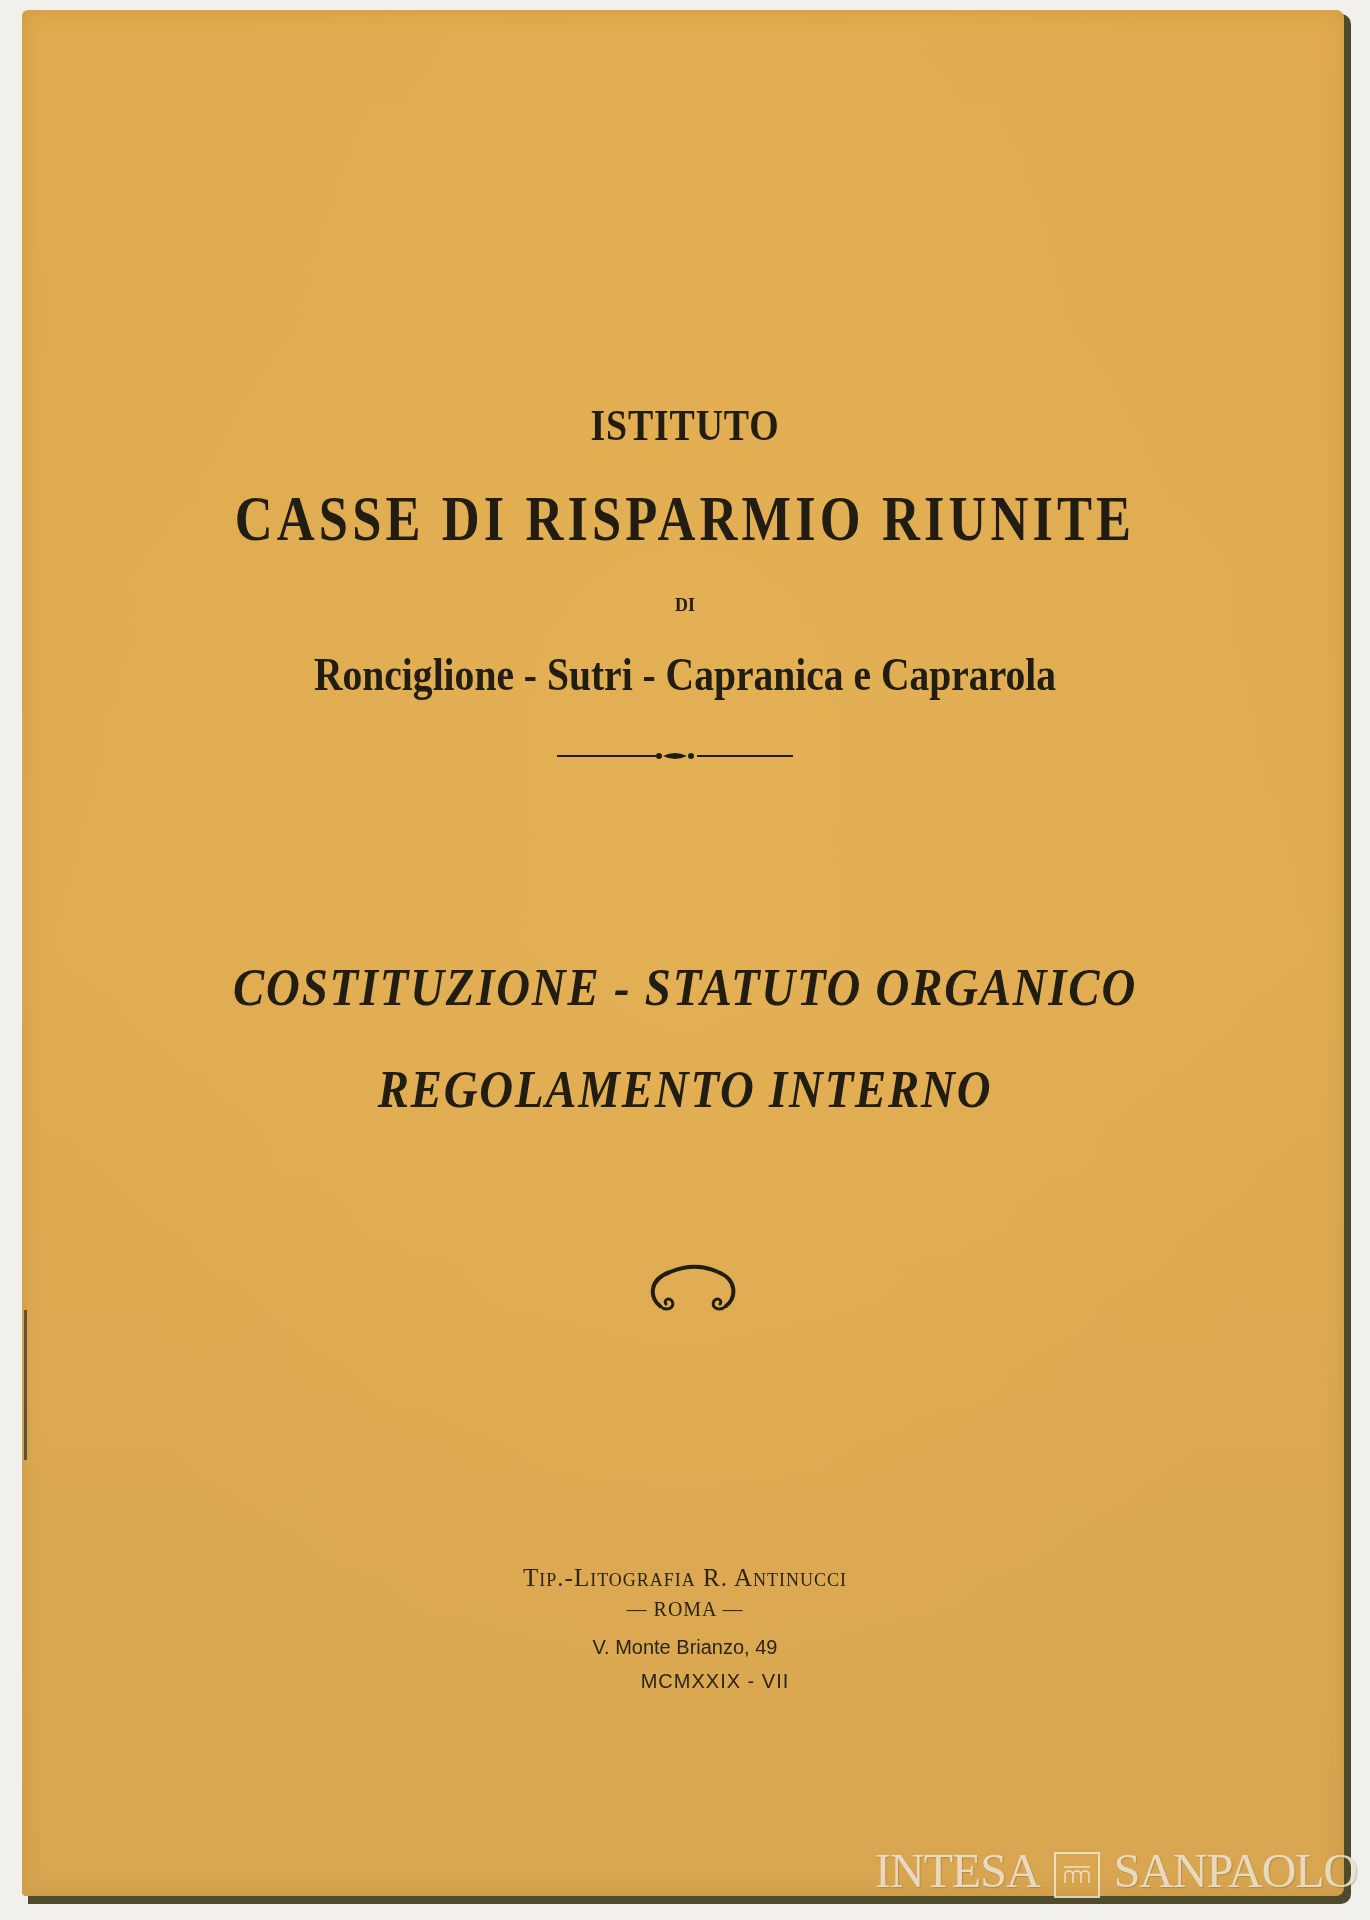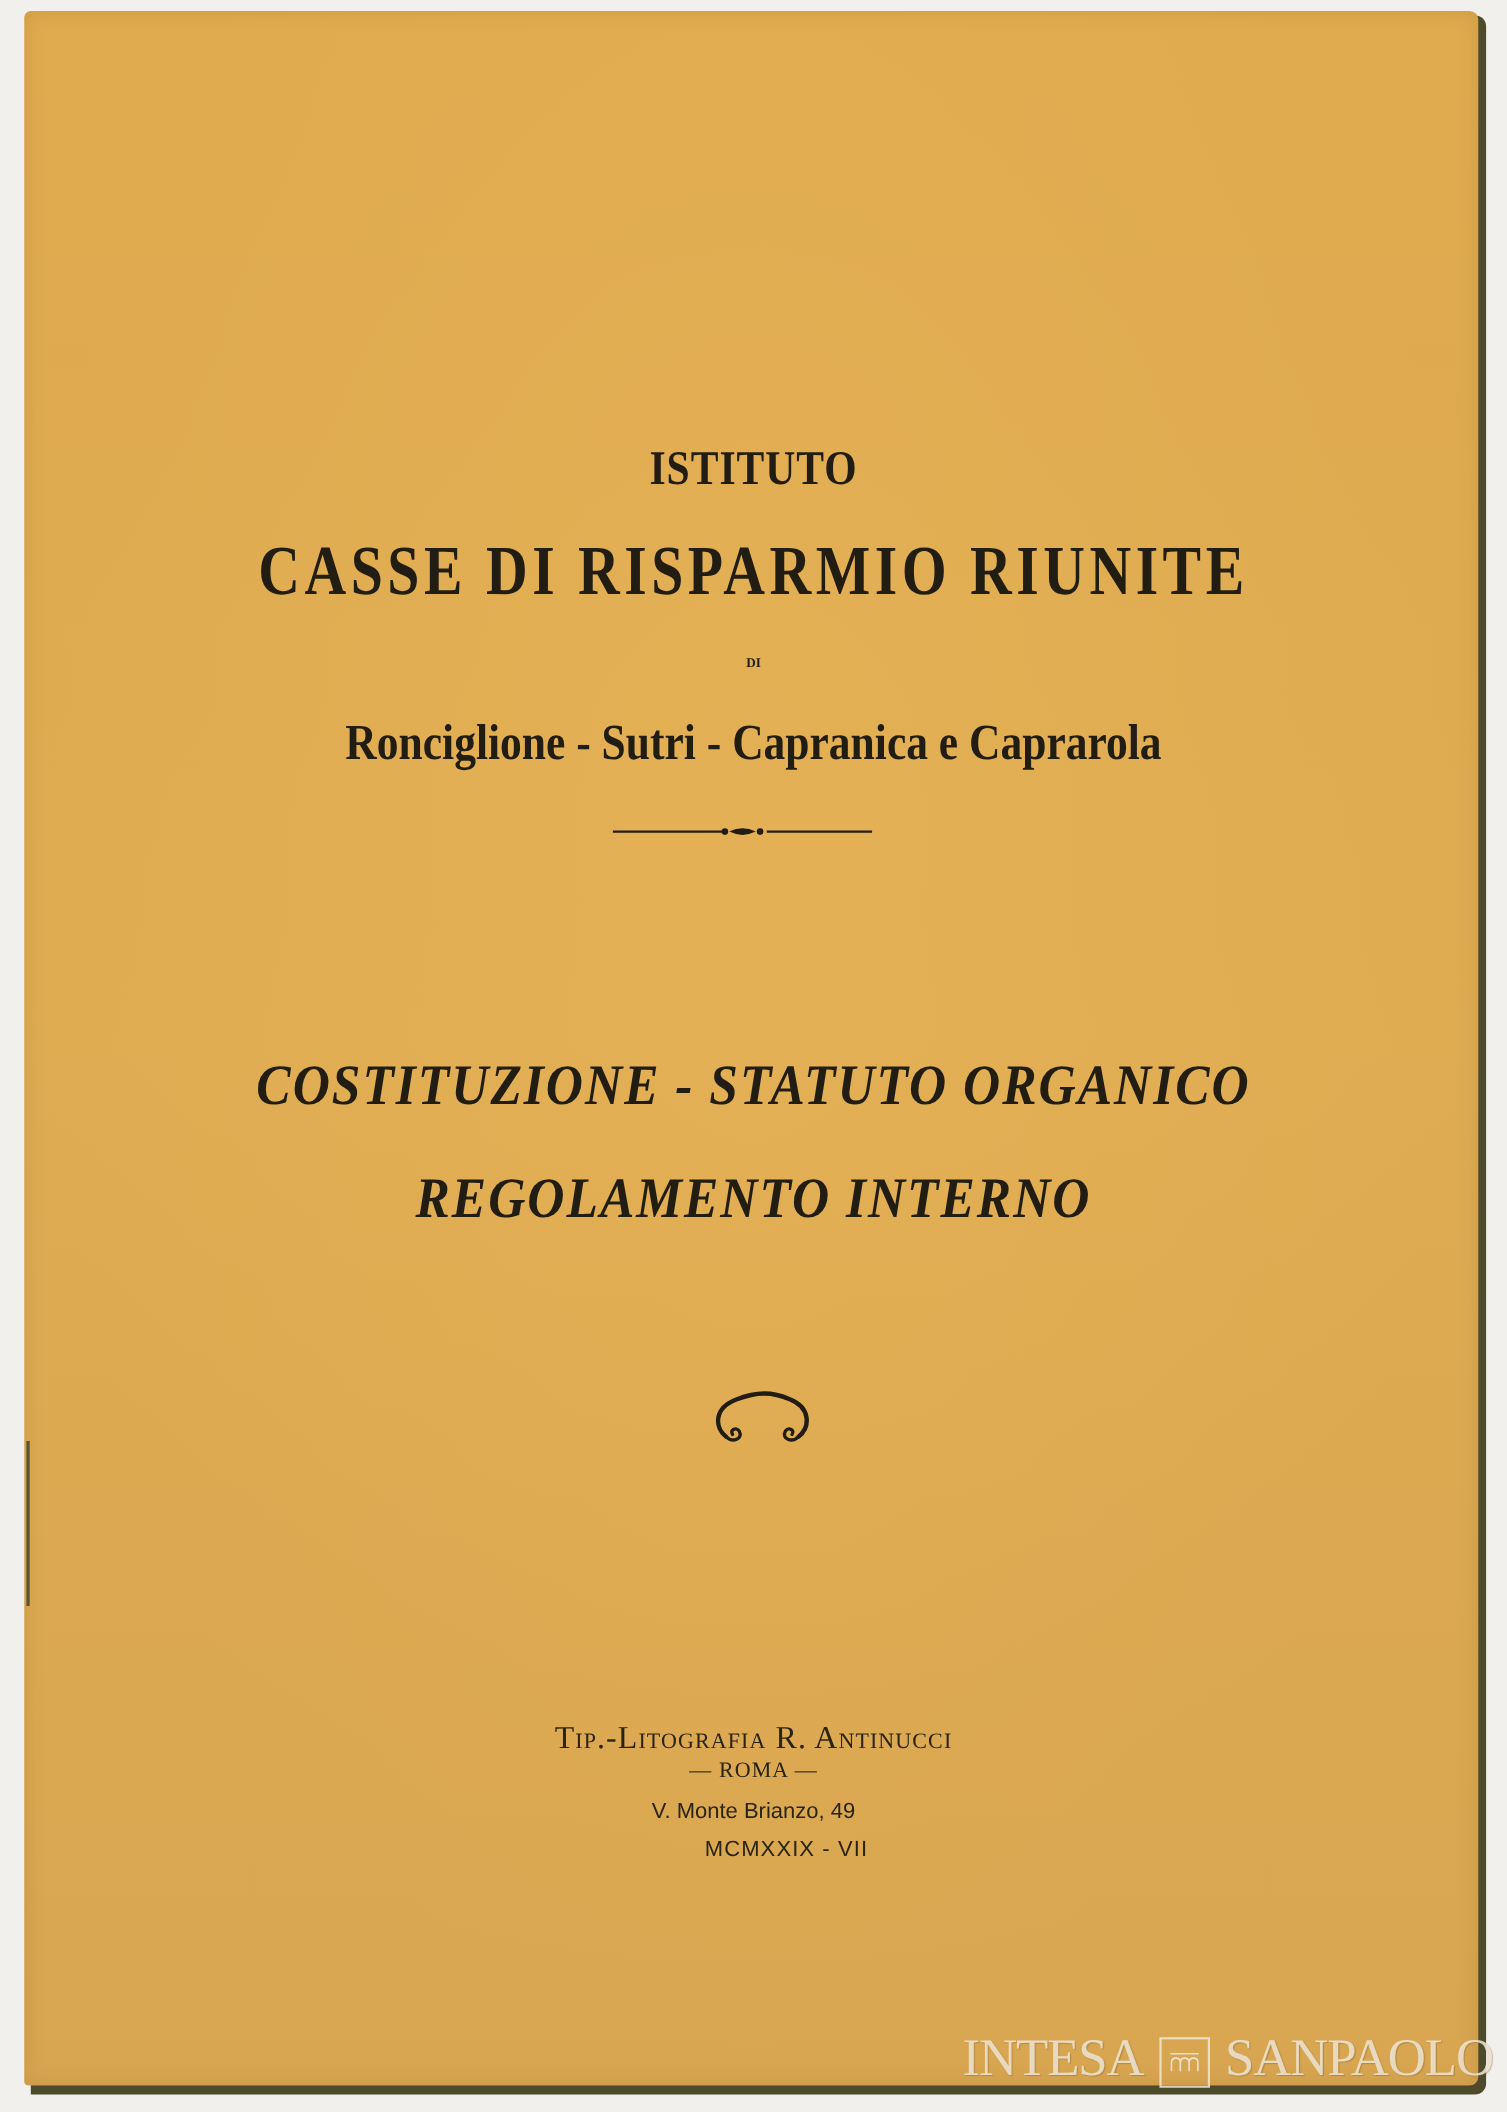--- a/index.html
+++ b/index.html
@@ -64,21 +64,21 @@
       font-family: "Liberation Serif", serif;
       font-weight: bold;
       font-size: 64px;
       letter-spacing: 5px;
       transform: scaleX(0.82);
     }
     .t-di {
       top: 595px;
       font-family: "Liberation Serif", serif;
       font-weight: bold;
-      font-size: 12px;
+      font-size: 18px;
       text-align: center;
     }
     .t-towns {
       top: 648px;
       font-family: "Liberation Serif", serif;
       font-weight: bold;
       font-size: 46px;
       transform: scaleX(0.86);
     }
     .rule {
@@ -109,21 +109,21 @@
     .ornament {
       position: absolute;
       left: 640px;
       top: 1258px;
       width: 105px;
       height: 60px;
     }
     .t-printer {
       top: 1564px;
       font-family: "Liberation Serif", serif;
-      font-size: 29px;
+      font-size: 25px;
       font-variant: small-caps;
       letter-spacing: 1px;
       color: #2a2414;
     }
     .t-city {
       top: 1598px;
       font-family: "Liberation Serif", serif;
       font-size: 20px;
       letter-spacing: 1px;
       color: #2a2414;

